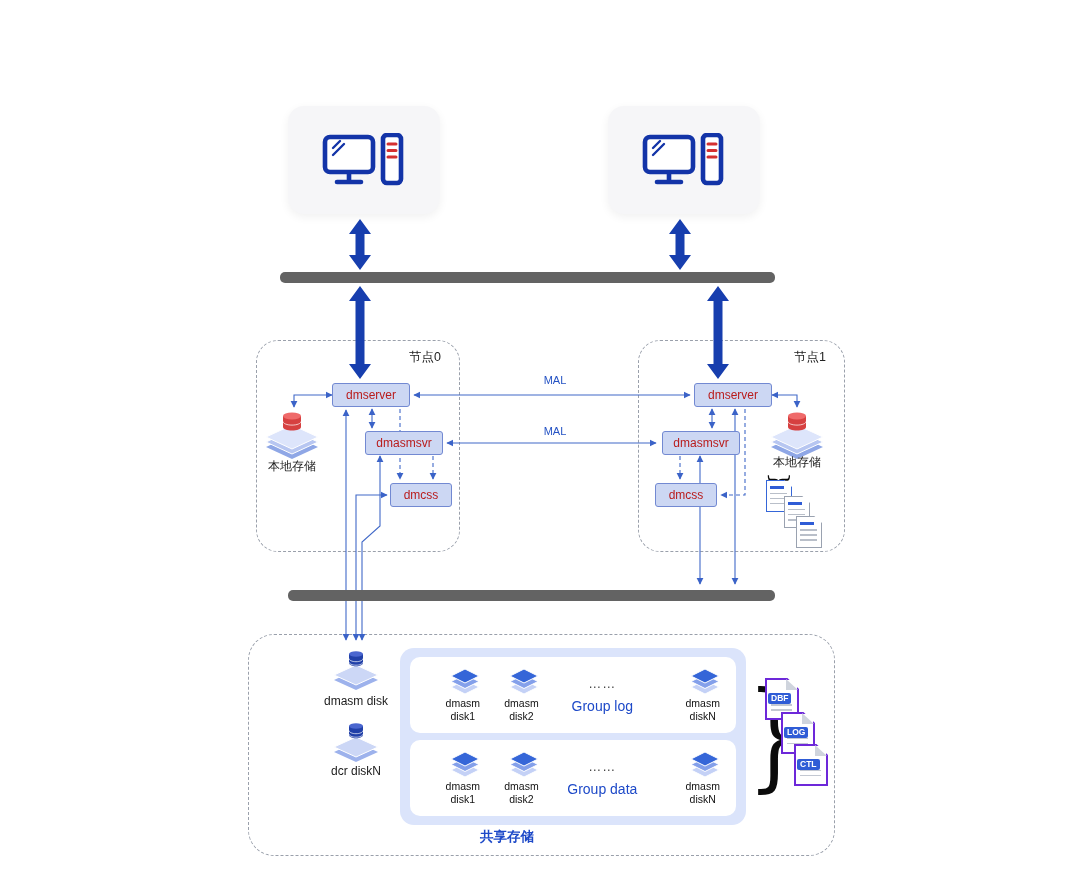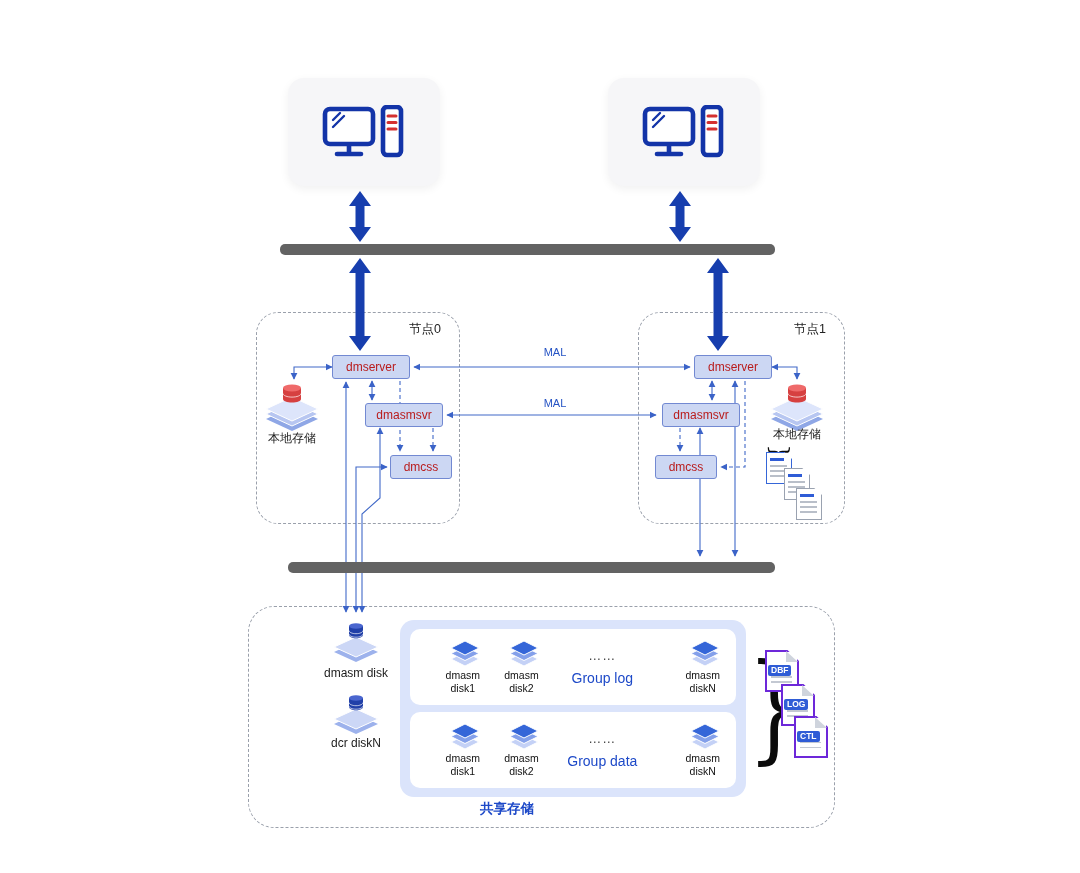--- a/index.html
+++ b/index.html
@@ -1,18 +1,18 @@
 <!DOCTYPE html>
 <html><head>
 <meta charset="utf-8">
 <style>
   *{margin:0;padding:0;box-sizing:border-box;}
   html,body{background:#ffffff;}
   body{font-family:"Liberation Sans","DejaVu Sans",sans-serif;}
-  .stage{position:relative;width:1080px;height:834px;background:#fff;overflow:hidden;}
+  .stage{position:relative;width:1080px;height:834px;background:#fff;overflow:hidden;margin-top:28px;}
 
   .client-box{position:absolute;width:152px;height:108px;background:#f6f6f8;border-radius:16px;
               box-shadow:0 3px 10px rgba(0,0,0,.06);display:flex;align-items:center;justify-content:center;}
 
   .node-box{position:absolute;border:1.6px dashed #9aa0ab;border-radius:22px;}
   .node-title{position:absolute;top:8px;right:18px;font-size:12.5px;color:#222;}
 
   .shared-box{position:absolute;border:1.6px dashed #9aa0ab;border-radius:26px;}
 
   .proc-box{position:absolute;height:24px;background:#ccd7f3;border:1px solid #7289d2;border-radius:3px;

